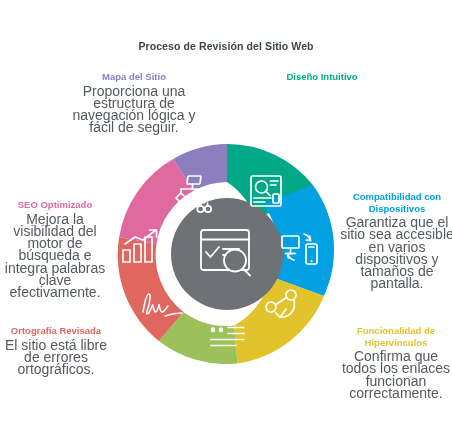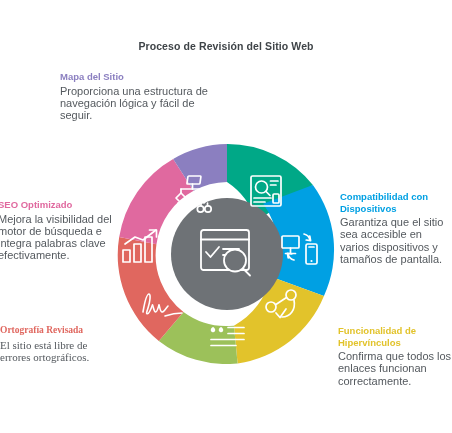--- a/index.html
+++ b/index.html
@@ -24,31 +24,31 @@
   .wheel{position:absolute;left:117px;top:105px;width:220px;height:220px;}
   .wheel svg{display:block;}
 
   
   .lbl{position:absolute;}
   .lbl .h{
     font-size:9.5px;font-weight:bold;line-height:11.5px;
     margin:0 0 2px 0;
   }
   .lbl .b{
-    font-size:11px;color:#54595e;line-height:12.3px;font-weight:normal;
+    font-size:14px;color:#54595e;line-height:12.3px;font-weight:normal;
   }
 
-  .ta-c{text-align:left;}
+  .ta-c{text-align:center;}
 
   
   #l-sitemap   {left:60px; top:32px;  width:148px;}
   #l-design    {left:248px;top:32px;  width:148px;}
   #l-seo       {left:-2px; top:160px; width:114px;}
   #l-devices   {left:340px;top:152px; width:114px;}
-  #l-spelling  {left:0px;  top:286px; width:112px;font-family:Liberation Serif, serif;}
+  #l-spelling  {left:0px;  top:286px; width:112px;}
   #l-links     {left:338px;top:286px; width:116px;}
   #l-content   {left:152px;top:359px; width:150px;}
 </style>
 </head>
 <body>
 
 <div id="stage">
 
   <div class="title">Proceso de Revisión del Sitio Web</div>
 
@@ -163,20 +163,21 @@
       </g>
     </svg>
   </div>
 
   <div class="lbl ta-c" id="l-sitemap">
     <div class="h" style="color:#8b7fc0">Mapa del Sitio</div>
     <div class="b">Proporciona una estructura de navegación lógica y fácil de seguir.</div>
   </div>
 
   <div class="lbl ta-c" id="l-design">
+    <div class="h" style="color:#00a887">Diseño Intuitivo</div>
   </div>
 
   <div class="lbl ta-c" id="l-seo">
     <div class="h" style="color:#e0699f">SEO Optimizado</div>
     <div class="b">Mejora la visibilidad del motor de búsqueda e integra palabras clave efectivamente.</div>
   </div>
 
   <div class="lbl ta-c" id="l-devices">
     <div class="h" style="color:#00a0e3">Compatibilidad con Dispositivos</div>
     <div class="b">Garantiza que el sitio sea accesible en varios dispositivos y tamaños de pantalla.</div>

